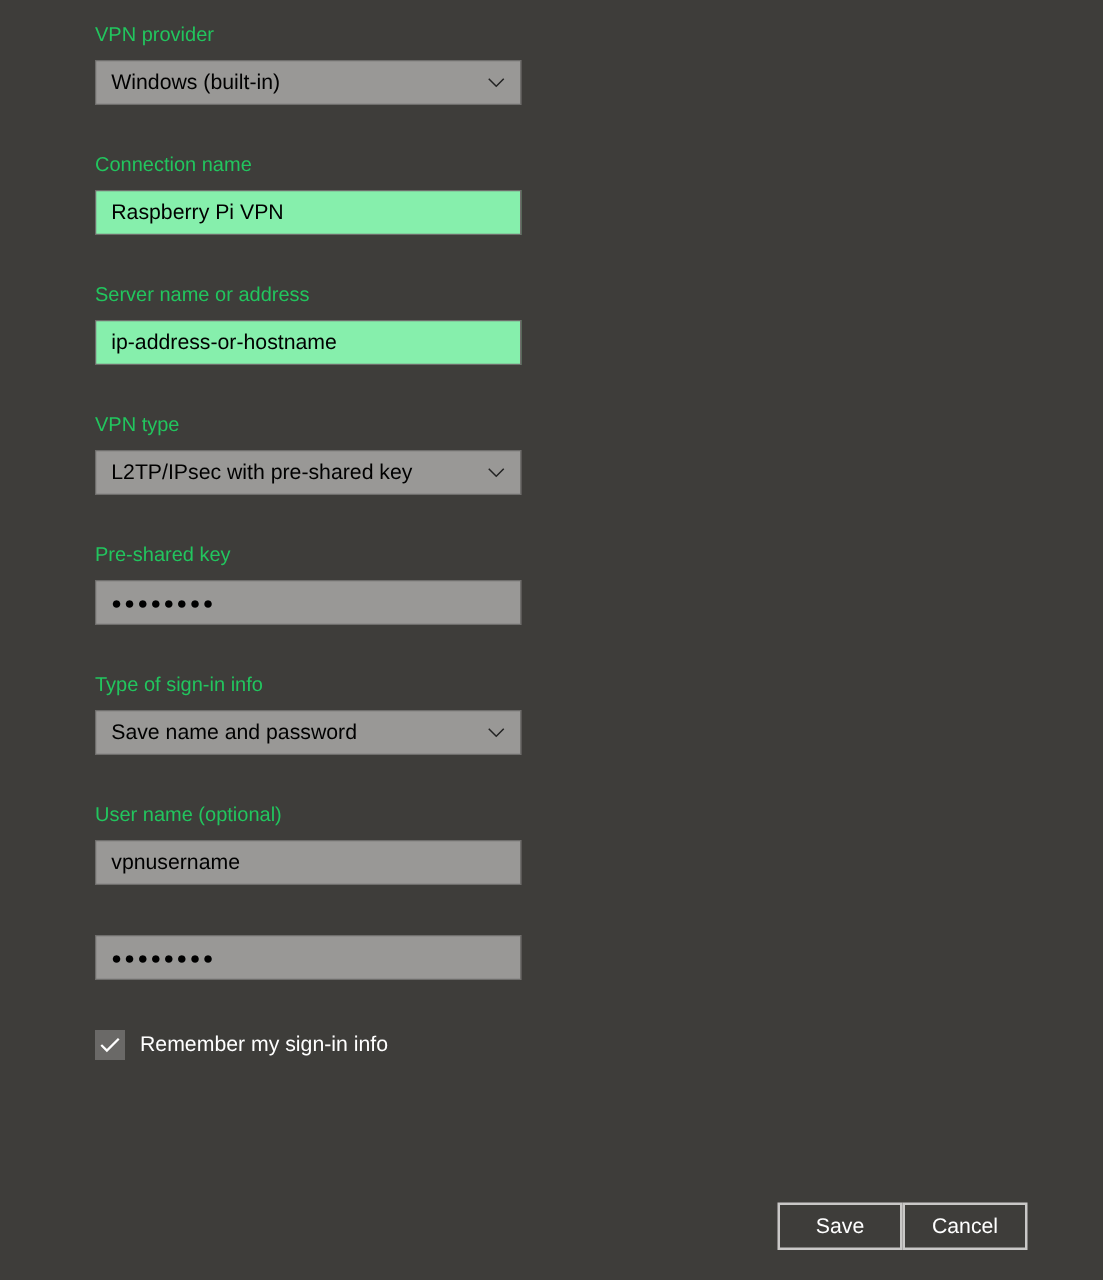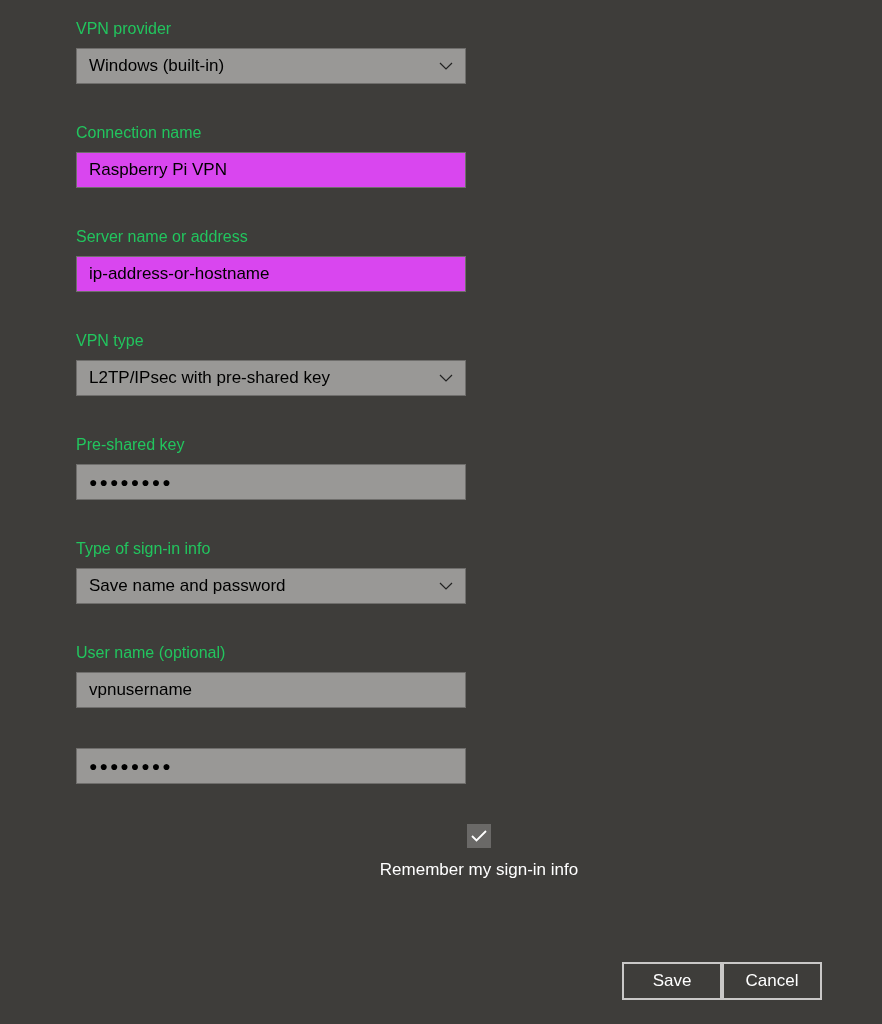--- a/index.html
+++ b/index.html
@@ -25,21 +25,21 @@
     margin-bottom: 40px;
   }
   .field-label {
     font-size: 16px;
     font-weight: 400;
     color: #22c55e;
     margin-bottom: 10px;
     display: block;
   }
   .select, .text-input, .password-input {
-    width: 390px;
+    width: 341px;
     height: 36px;
     border: 1px solid #6f6e6c;
     font-size: 17px;
     padding: 0 12px;
     display: flex;
     align-items: center;
     position: relative;
   }
   .select {
     background: #999896;
@@ -57,21 +57,21 @@
     justify-content: center;
   }
   .chevron svg {
     width: 14px;
     height: 8px;
     stroke: #222;
     stroke-width: 1.2;
     fill: none;
   }
   .text-input {
-    background: #d946ef;
+    background: #86efac;
     color: #000;
   }
   .password-input {
     background: #999896;
     color: #000;
     letter-spacing: 2px;
     font-size: 14px;
   }
   .password-dots {
     font-size: 14px;
@@ -79,21 +79,20 @@
   }
   .gray-input {
     background: #999896;
     color: #000000;
   }
   .checkbox-row {
     display: flex;
     align-items: center;
     gap: 12px;
     margin-top: 22px;
-    flex-direction: column;
   }
   .checkbox {
     width: 24px;
     height: 24px;
     background: #6a6967;
     display: inline-flex;
     align-items: center;
     justify-content: center;
     cursor: pointer;
   }

